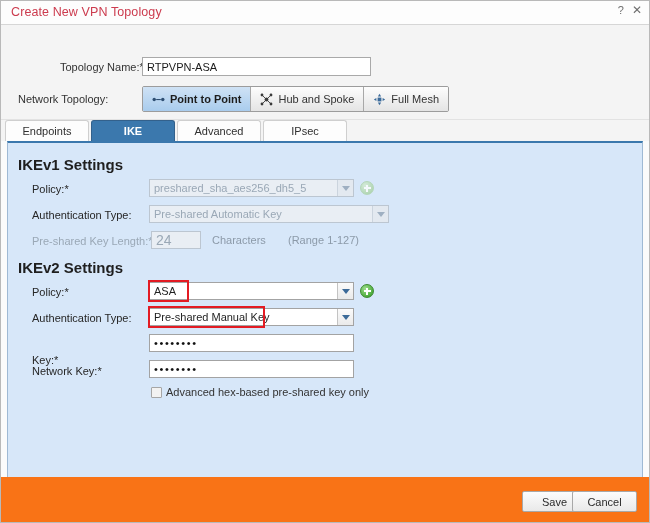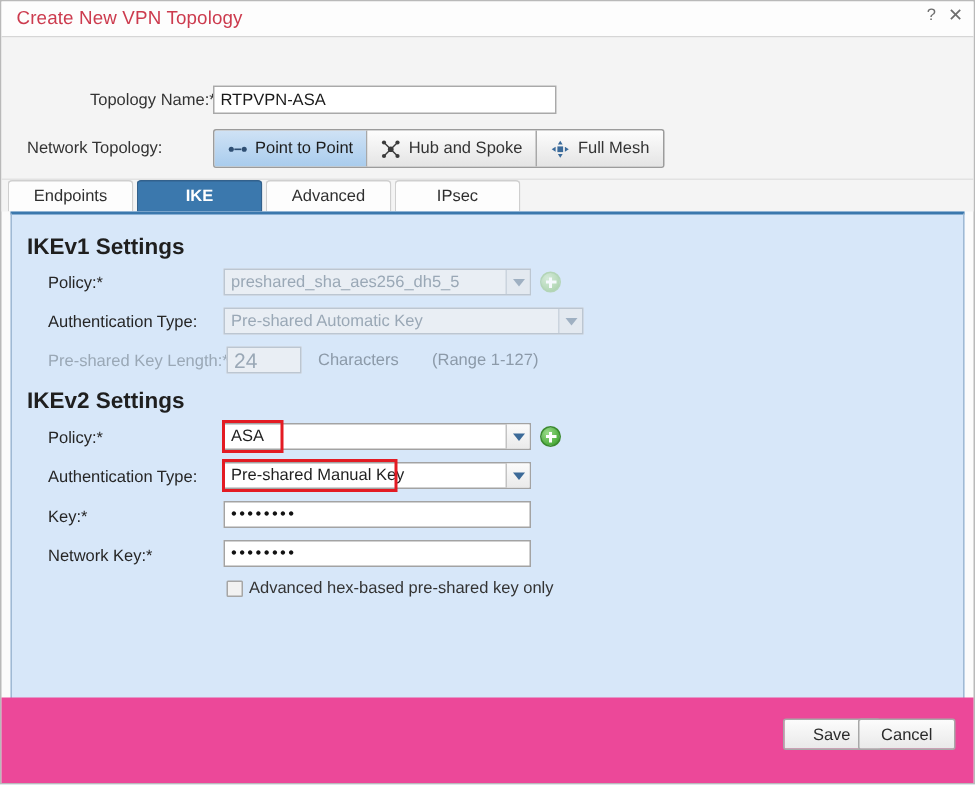--- a/index.html
+++ b/index.html
@@ -101,21 +101,21 @@
     font-size: 11px;
     color: #333;
     background: linear-gradient(to bottom, #fdfdfd 0%, #e4e4e4 100%);
     border-right: 1px solid #a8a8a8;
     cursor: pointer;
     white-space: nowrap;
   }
   .segbtn:last-child { border-right: none; }
   .segbtn.active {
     background: linear-gradient(to bottom, #cfe2f5 0%, #a9cced 100%);
-    font-weight: normal;
+    font-weight: bold;
     color: #1d1d1d;
   }
 
   .seg-ico { display:inline-block; width:13px; height:13px; position:relative; }
 
   
   .cbwrap {
     position: absolute;
     display: flex;
     align-items: center;
@@ -312,22 +312,22 @@
   .static-text {
     position: absolute;
     font-size: 11px;
     color: #8c9aa9;
   }
 
   
   .footer {
     position: absolute;
     left: 0; right: 0; bottom: 0;
-    height: 57px;
-    background: #ec4899;
+    height: 45px;
+    background: #f97316;
   }
   .btn {
     position: absolute;
     box-sizing: border-box;
     width: 65px;
     height: 21px;
     background: linear-gradient(to bottom, #fcfcfc 0%, #e9e9e9 100%);
     border: 1px solid #a8a8a8;
     border-radius: 2px;
     font-size: 11px;
@@ -471,21 +471,21 @@
 
     <div class="fld-label" style="left:24px; top:169px;">Authentication Type:</div>
     <div class="combo" style="left:141px; top:165px; width:205px;">
       <span class="cval">Pre-shared Manual Key</span>
       <span class="carrow">
           <span class="arrow-glyph"></span>
         </span>
     </div>
     <div class="hl" style="left:140px; top:163px; width:117px; height:22px;"></div>
 
-    <div class="fld-label" style="left:24px; top:196px;">Key:*</div>
+    <div class="fld-label" style="left:24px; top:211px;">Key:*</div>
     <div class="pwd" style="left:141px; top:191px; width:205px;">
       <span>••••••••</span>
     </div>
 
     <div class="fld-label" style="left:24px; top:222px;">Network Key:*</div>
     <div class="pwd" style="left:141px; top:217px; width:205px;">
       <span>••••••••</span>
     </div>
 
     <div class="cbwrap" style="left:143px; top:243px;">

